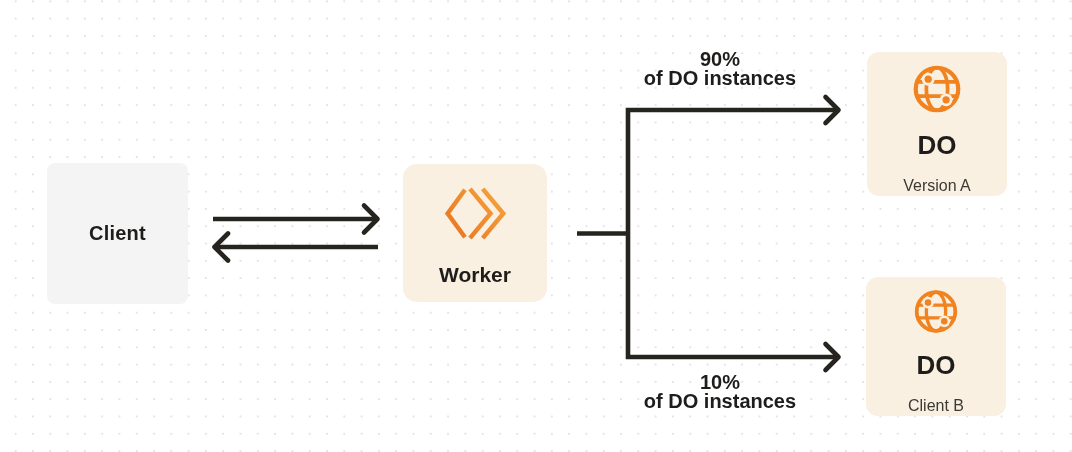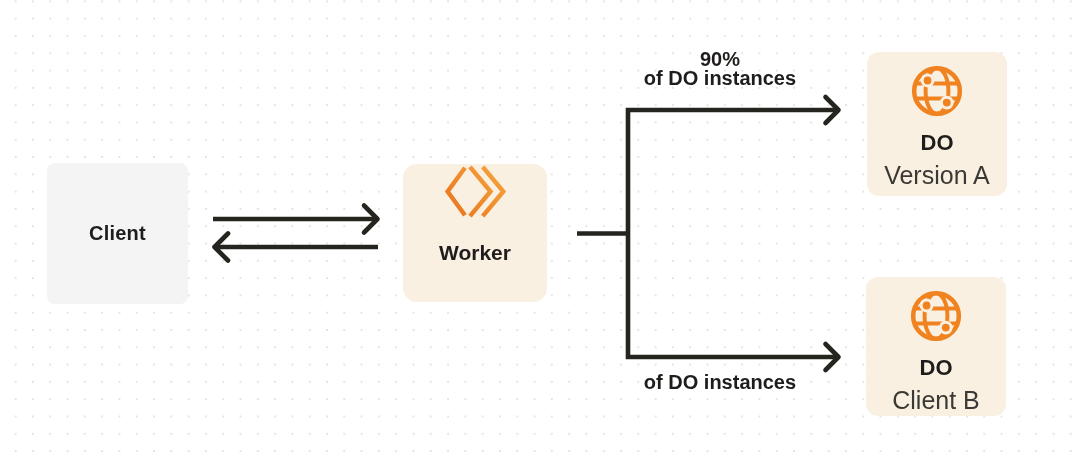--- a/index.html
+++ b/index.html
@@ -34,34 +34,34 @@
   .node { position: absolute; display: flex; flex-direction: column; align-items: center; }
 
   .client-node {
     left: 47px; top: 163px; width: 141px; height: 141px;
     background: var(--box-gray); border-radius: 8px; justify-content: center;
   }
   .client-label { font-size: 20px; font-weight: 700; color: var(--text-dark); letter-spacing: .2px; }
 
   .worker-node {
     left: 403px; top: 164px; width: 144px; height: 138px;
-    background: var(--box-cream); border-radius: 14px; 
+    background: var(--box-cream); border-radius: 14px; padding-top: 22px;
   }
   .worker-logo { width: 62px; height: 55px; display: block; }
   .worker-label { margin-top: 22px; font-size: 21px; font-weight: 700; color: var(--text-dark); }
 
   .do-node { width: 140px; background: var(--box-cream); border-radius: 12px; padding-top: 10px; }
   .do-a { left: 867px; top: 52px;  height: 144px; }
   .do-b { left: 866px; top: 277px; height: 139px; }
   .globe { width: 58px; height: 58px; display: block; color: var(--accent-orange); }
   .globe .ring { stroke: currentColor; fill: none; }
   .globe .ko   { fill: var(--box-cream); stroke: none; }
   .globe .dot  { fill: currentColor; stroke: none; }
-  .do-title    { margin-top: 12px; font-size: 22px; font-weight: 700; color: var(--text-dark); line-height: 21px; }
-  .do-subtitle { margin-top: 12px;  font-size: 25px; font-weight: 400; color: var(--text-secondary); line-height: 20px; }
+  .do-title    { margin-top: 19px; font-size: 26px; font-weight: 700; color: var(--text-dark); line-height: 21px; }
+  .do-subtitle { margin-top: 20px;  font-size: 16px; font-weight: 400; color: var(--text-secondary); line-height: 20px; }
 
   .branch-label {
     position: absolute; width: 240px; text-align: center;
     font-size: 20px; font-weight: 700; color: var(--text-dark); line-height: 19px;
   }
   .branch-label-top    { left: 600px; top: 50px; }
   .branch-label-bottom { left: 600px; top: 373px; }
 </style>
 </head>
 <body>
@@ -105,20 +105,21 @@
     </svg>
     <span class="worker-label">Worker</span>
   </div>
 
   <div class="branch-label branch-label-top">
     <div>90%</div>
     <div>of DO instances</div>
   </div>
 
   <div class="branch-label branch-label-bottom">
+    <div>10%</div>
     <div>of DO instances</div>
   </div>
 
   <div class="node do-node do-a">
     <svg class="globe" viewBox="0 0 64 64" aria-hidden="true">
       <circle class="ring" cx="32" cy="32" r="25.2" stroke-width="5"></circle>
       <ellipse class="ring" cx="32" cy="32" rx="12.6" ry="25.2" stroke-width="4.4"></ellipse>
       <path class="ring" d="M8.3 23.6 H55.7 M8.3 40.4 H55.7" stroke-width="4.4"></path>
       <circle class="ko" cx="21.6" cy="20.4" r="7.6"></circle>
       <circle class="dot" cx="21.6" cy="20.4" r="4.3"></circle>

